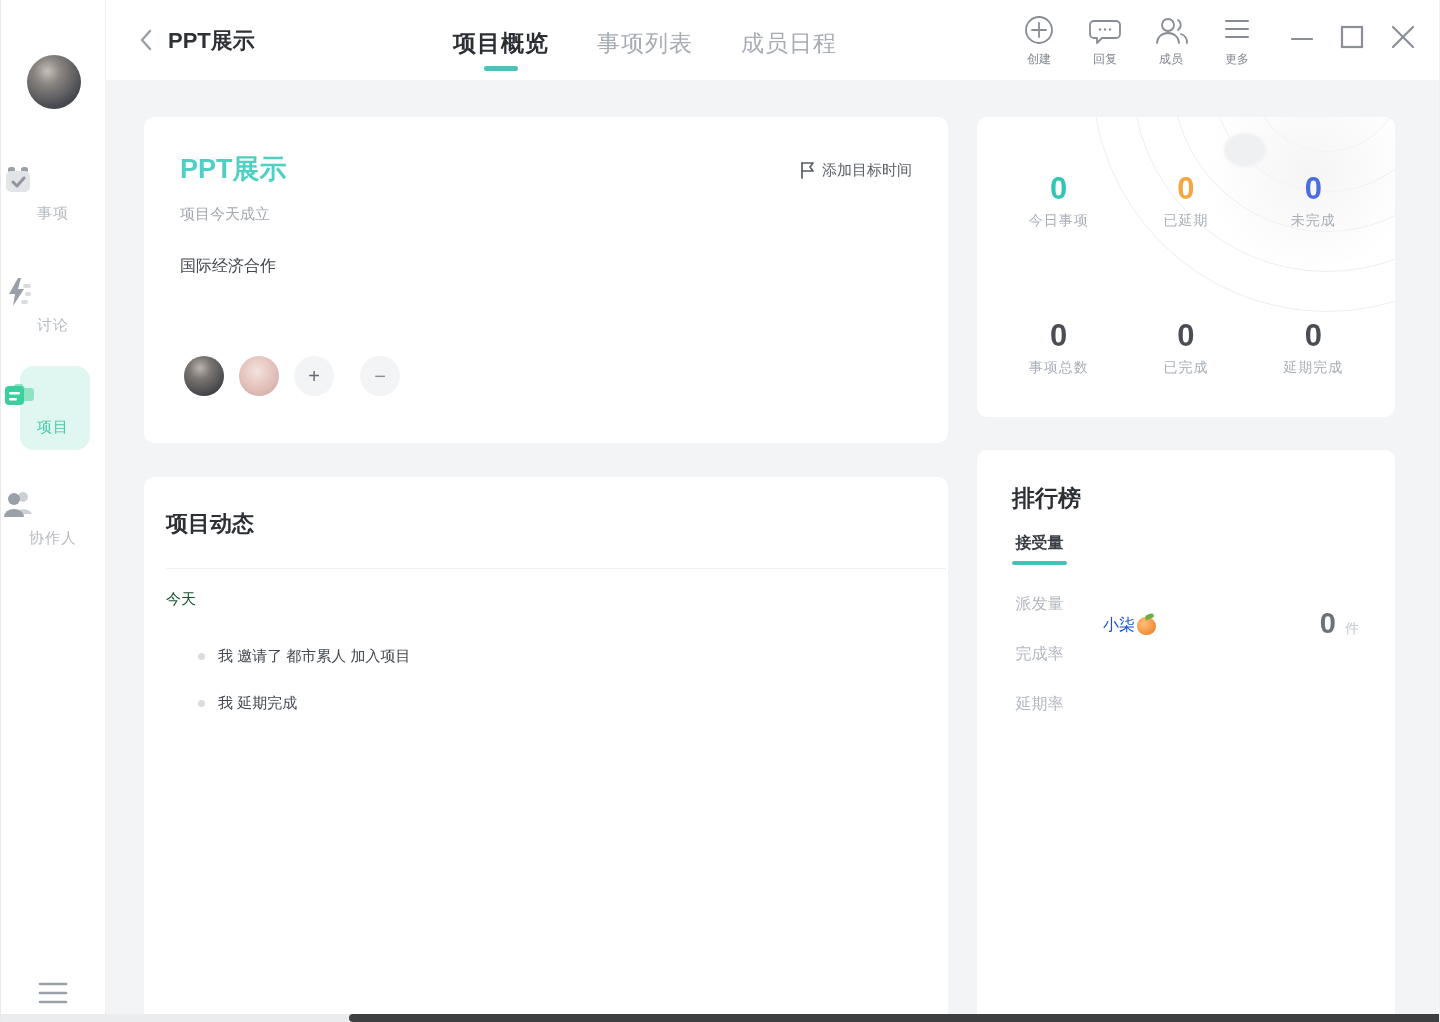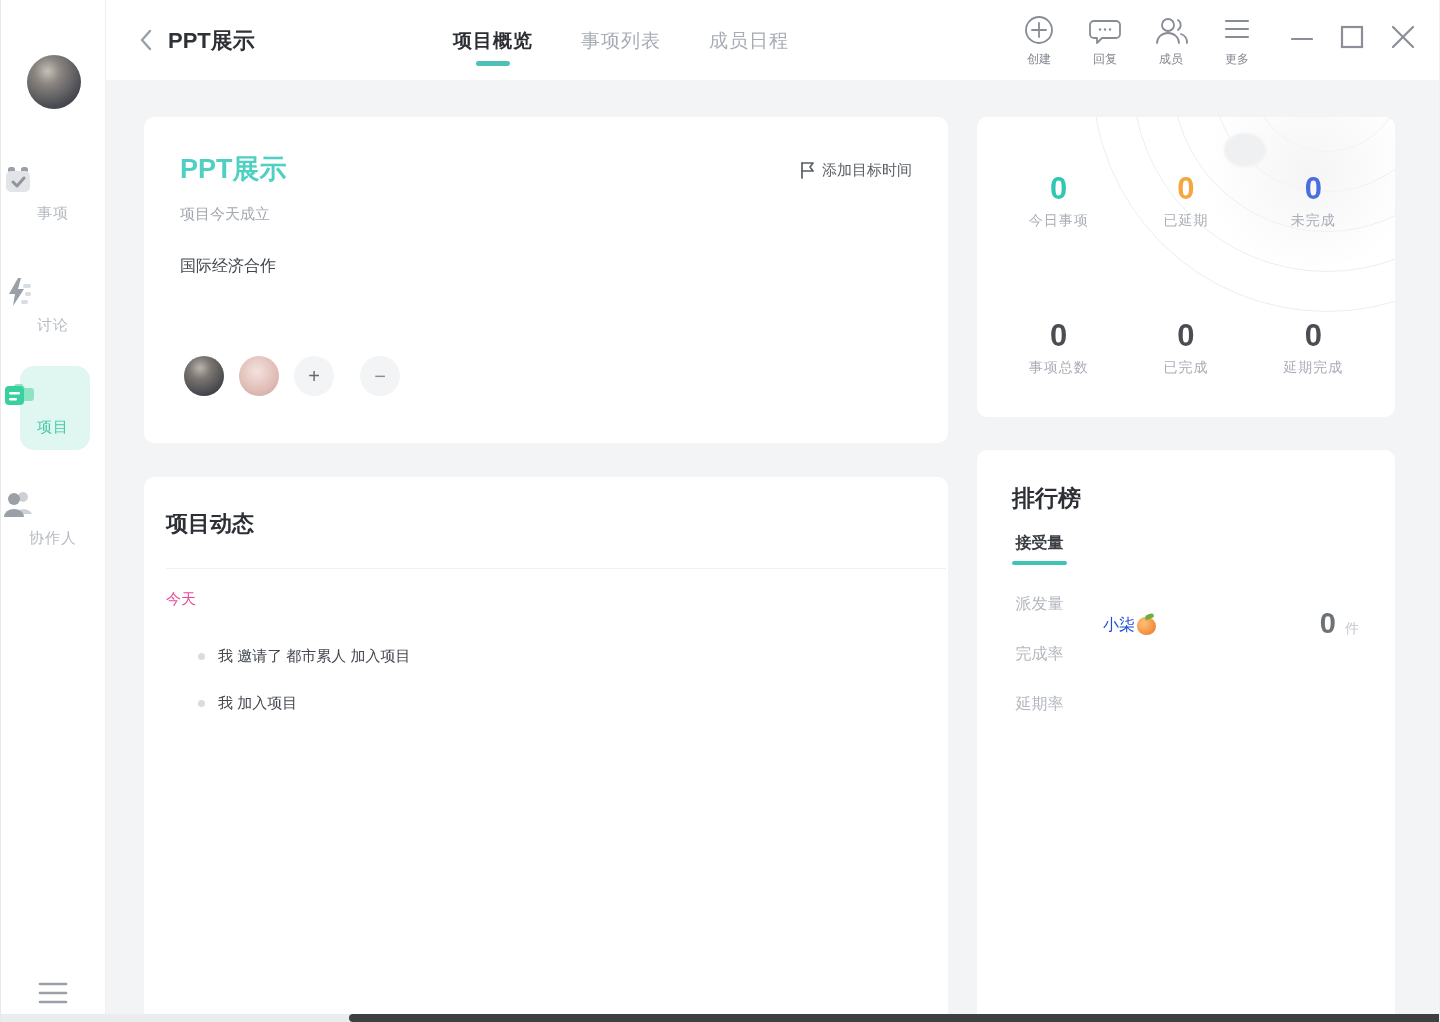--- a/index.html
+++ b/index.html
@@ -22,21 +22,21 @@
   .nav-sel-bg { position:absolute; left:19px; top:366px; width:70px; height:84px; border-radius:14px; background:#e0f7f1; }
   .ni-1 { top:163px; } .ni-2 { top:275px; } .ni-3 { top:377px; } .ni-4 { top:488px; }
   .sidebar-burger { position:absolute; left:36px; bottom:16px; cursor:pointer; }
 
   
   .main { flex:1; display:flex; flex-direction:column; min-width:0; }
   .header { height:80px; background:#fff; position:relative; flex-shrink:0; }
   .back-btn { position:absolute; left:32px; top:28px; cursor:pointer; }
   .header-title { position:absolute; left:62px; top:26px; font-size:22px; font-weight:700; color:#2e3135; }
   .tabs { position:absolute; left:347px; top:28px; display:flex; gap:48px; }
-  .tab { font-size:19px; letter-spacing:1px; color:#a7acb4; text-align:center; cursor:pointer; }
+  .tab { font-size:23px; letter-spacing:1px; color:#a7acb4; text-align:center; cursor:pointer; }
   .tab.active { color:#2b2e33; font-weight:700; }
   .tab-underline { margin:7px auto 0; width:34px; height:5px; border-radius:3px; background:#4fc0b5; }
   .actions { position:absolute; left:900px; top:15px; display:flex; }
   .action { width:66px; text-align:center; cursor:pointer; }
   .action-label { display:block; margin-top:4px; font-size:12px; color:#83878f; }
   .win-controls { position:absolute; right:24px; top:24px; display:flex; gap:27px; align-items:center; }
   .win-btn { cursor:pointer; display:flex; align-items:center; }
 
   
   .content { flex:1; background:#f3f4f6; position:relative; overflow:hidden; }
@@ -75,21 +75,21 @@
   .stats-grid { position:absolute; left:18px; right:18px; top:26px; display:grid;
                 grid-template-columns:repeat(3,1fr); grid-template-rows:137px 137px; }
   .stat-cell { text-align:center; padding-top:30px; }
   .stat-cell.row2 { padding-top:40px; }
   .stat-num { font-size:31px; font-weight:700; line-height:1; }
   .stat-label { margin-top:8px; font-size:14px; color:#a9aeb6; letter-spacing:1px; }
 
   
   .act-title { position:absolute; left:22px; top:32px; font-size:22px; font-weight:700; color:#2c2f34; }
   .act-divider { position:absolute; left:22px; right:2px; top:91px; height:1px; background:#f0f1f3; }
-  .act-day { position:absolute; left:22px; top:113px; font-size:15px; color:#ec4899; }
+  .act-day { position:absolute; left:22px; top:113px; font-size:15px; color:#14532d; }
   .act-item { position:absolute; left:54px; display:flex; align-items:center; gap:13px; }
   .act-item.i1 { top:170px; } .act-item.i2 { top:217px; }
   .act-dot { width:7px; height:7px; border-radius:50%; background:#d9dce0; flex-shrink:0; }
   .act-text { font-size:15px; color:#43484f; }
 
   
   .lb-title { position:absolute; left:35px; top:33px; font-size:23px; font-weight:700; color:#2c2f34; }
   .lb-tabs { position:absolute; left:35px; top:83px; display:flex; gap:29px;flex-direction:column; }
   .lb-tab { font-size:16px; color:#b3b8bf; cursor:pointer; text-align:center; }
   .lb-tab.active { color:#3a3e44; font-weight:700; }
@@ -328,21 +328,21 @@
       <div class="card card-activity">
         <div class="act-title">项目动态</div>
         <div class="act-divider"></div>
         <div class="act-day">今天</div>
         <div class="act-item i1">
           <span class="act-dot"></span>
           <span class="act-text">我 邀请了 都市累人 加入项目</span>
         </div>
         <div class="act-item i2">
           <span class="act-dot"></span>
-          <span class="act-text">我 加入项目</span>
+          <span class="act-text">我 延期完成</span>
         </div>
       </div>
 
       <div class="card card-leaderboard">
         <div class="lb-title">排行榜</div>
         <div class="lb-tabs">
           <div class="lb-tab active">
             <span>接受量</span>
             <div class="lb-underline"></div>
           </div>

